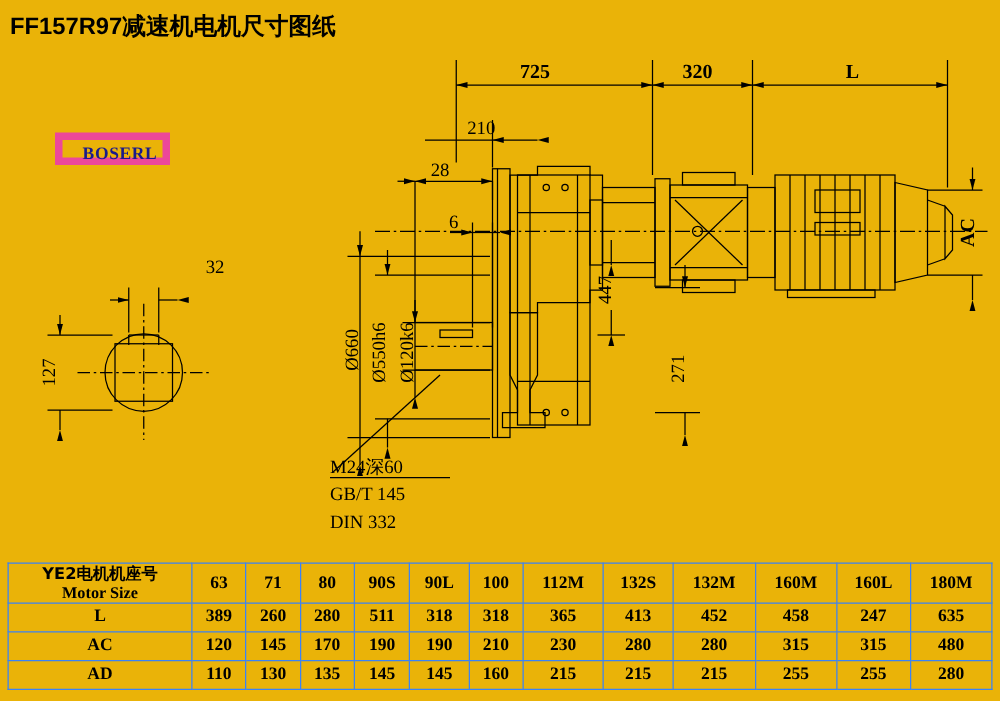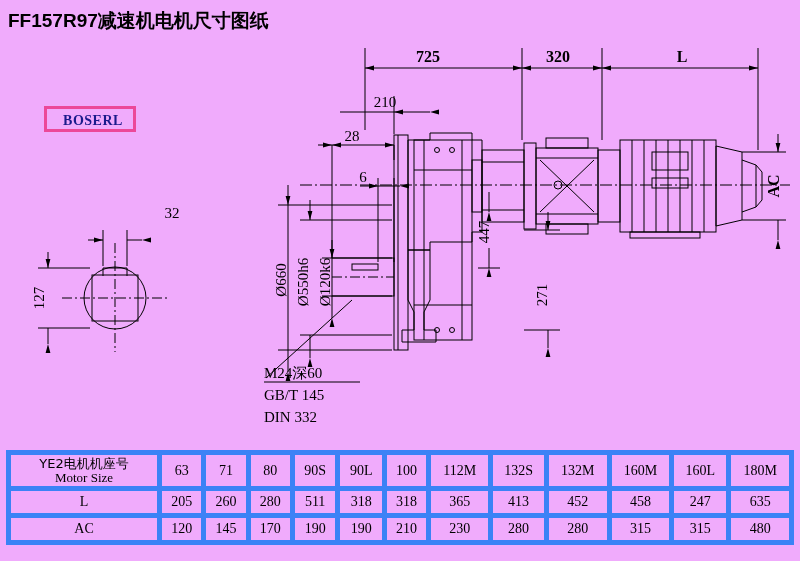--- a/index.html
+++ b/index.html
@@ -4,42 +4,42 @@
 <style>
   html, body {
     margin: 0;
     padding: 0;
     background: #ffffff;
   }
   #page {
     position: relative;
     width: 800px;
     height: 561px;
-    background: #f0abfc;
+    background: #eab308;
     font-family: "Liberation Serif", serif;
     color: #000000;
     overflow: hidden;
   }
   #title {
     position: absolute;
     left: 8px;
     top: 8px;
     font-family: "Liberation Sans", sans-serif;
     font-weight: bold;
     font-size: 19px;
     letter-spacing: 0px;
     white-space: nowrap;
   }
   #logo-box {
     position: absolute;
     left: 44px;
     top: 106px;
     width: 92px;
     height: 26px;
-    border: 3px solid #ec4899;
+    border: 6px solid #ec4899;
     box-sizing: border-box;
   }
   #logo-text {
     position: absolute;
     left: 0;
     top: 0;
     width: 92px;
     height: 24px;
     line-height: 24px;
     text-align: center;
@@ -70,24 +70,25 @@
     top: 450px;
     width: 788px;
   }
   table.spec {
     border-collapse: collapse;
     width: 788px;
     font-family: "Liberation Serif", serif;
     font-size: 14px;
   }
   table.spec td {
-    border: 5px solid #3b82f6;
+    border: 1px solid #3b82f6;
     text-align: center;
     padding: 1px 2px;
     height: 20px;
+    font-weight: bold;
   }
   table.spec td.rowhead {
     width: 142px;
     text-align: center;
   }
   table.spec tr.hdr td.rowhead {
     line-height: 1.05;
     padding: 2px;
     font-size: 13px;
   }
@@ -351,21 +352,21 @@
             <td>100</td>
             <td>112M</td>
             <td>132S</td>
             <td>132M</td>
             <td>160M</td>
             <td>160L</td>
             <td>180M</td>
           </tr>
           <tr>
             <td class="rowhead">L</td>
-            <td>205</td>
+            <td>389</td>
             <td>260</td>
             <td>280</td>
             <td>511</td>
             <td>318</td>
             <td>318</td>
             <td>365</td>
             <td>413</td>
             <td>452</td>
             <td>458</td>
             <td>247</td>
@@ -379,17 +380,32 @@
             <td>190</td>
             <td>190</td>
             <td>210</td>
             <td>230</td>
             <td>280</td>
             <td>280</td>
             <td>315</td>
             <td>315</td>
             <td>480</td>
           </tr>
+          <tr>
+            <td class="rowhead">AD</td>
+            <td>110</td>
+            <td>130</td>
+            <td>135</td>
+            <td>145</td>
+            <td>145</td>
+            <td>160</td>
+            <td>215</td>
+            <td>215</td>
+            <td>215</td>
+            <td>255</td>
+            <td>255</td>
+            <td>280</td>
+          </tr>
         </tbody>
     </table>
   </div>
 
 </div>
 
 </body></html>

